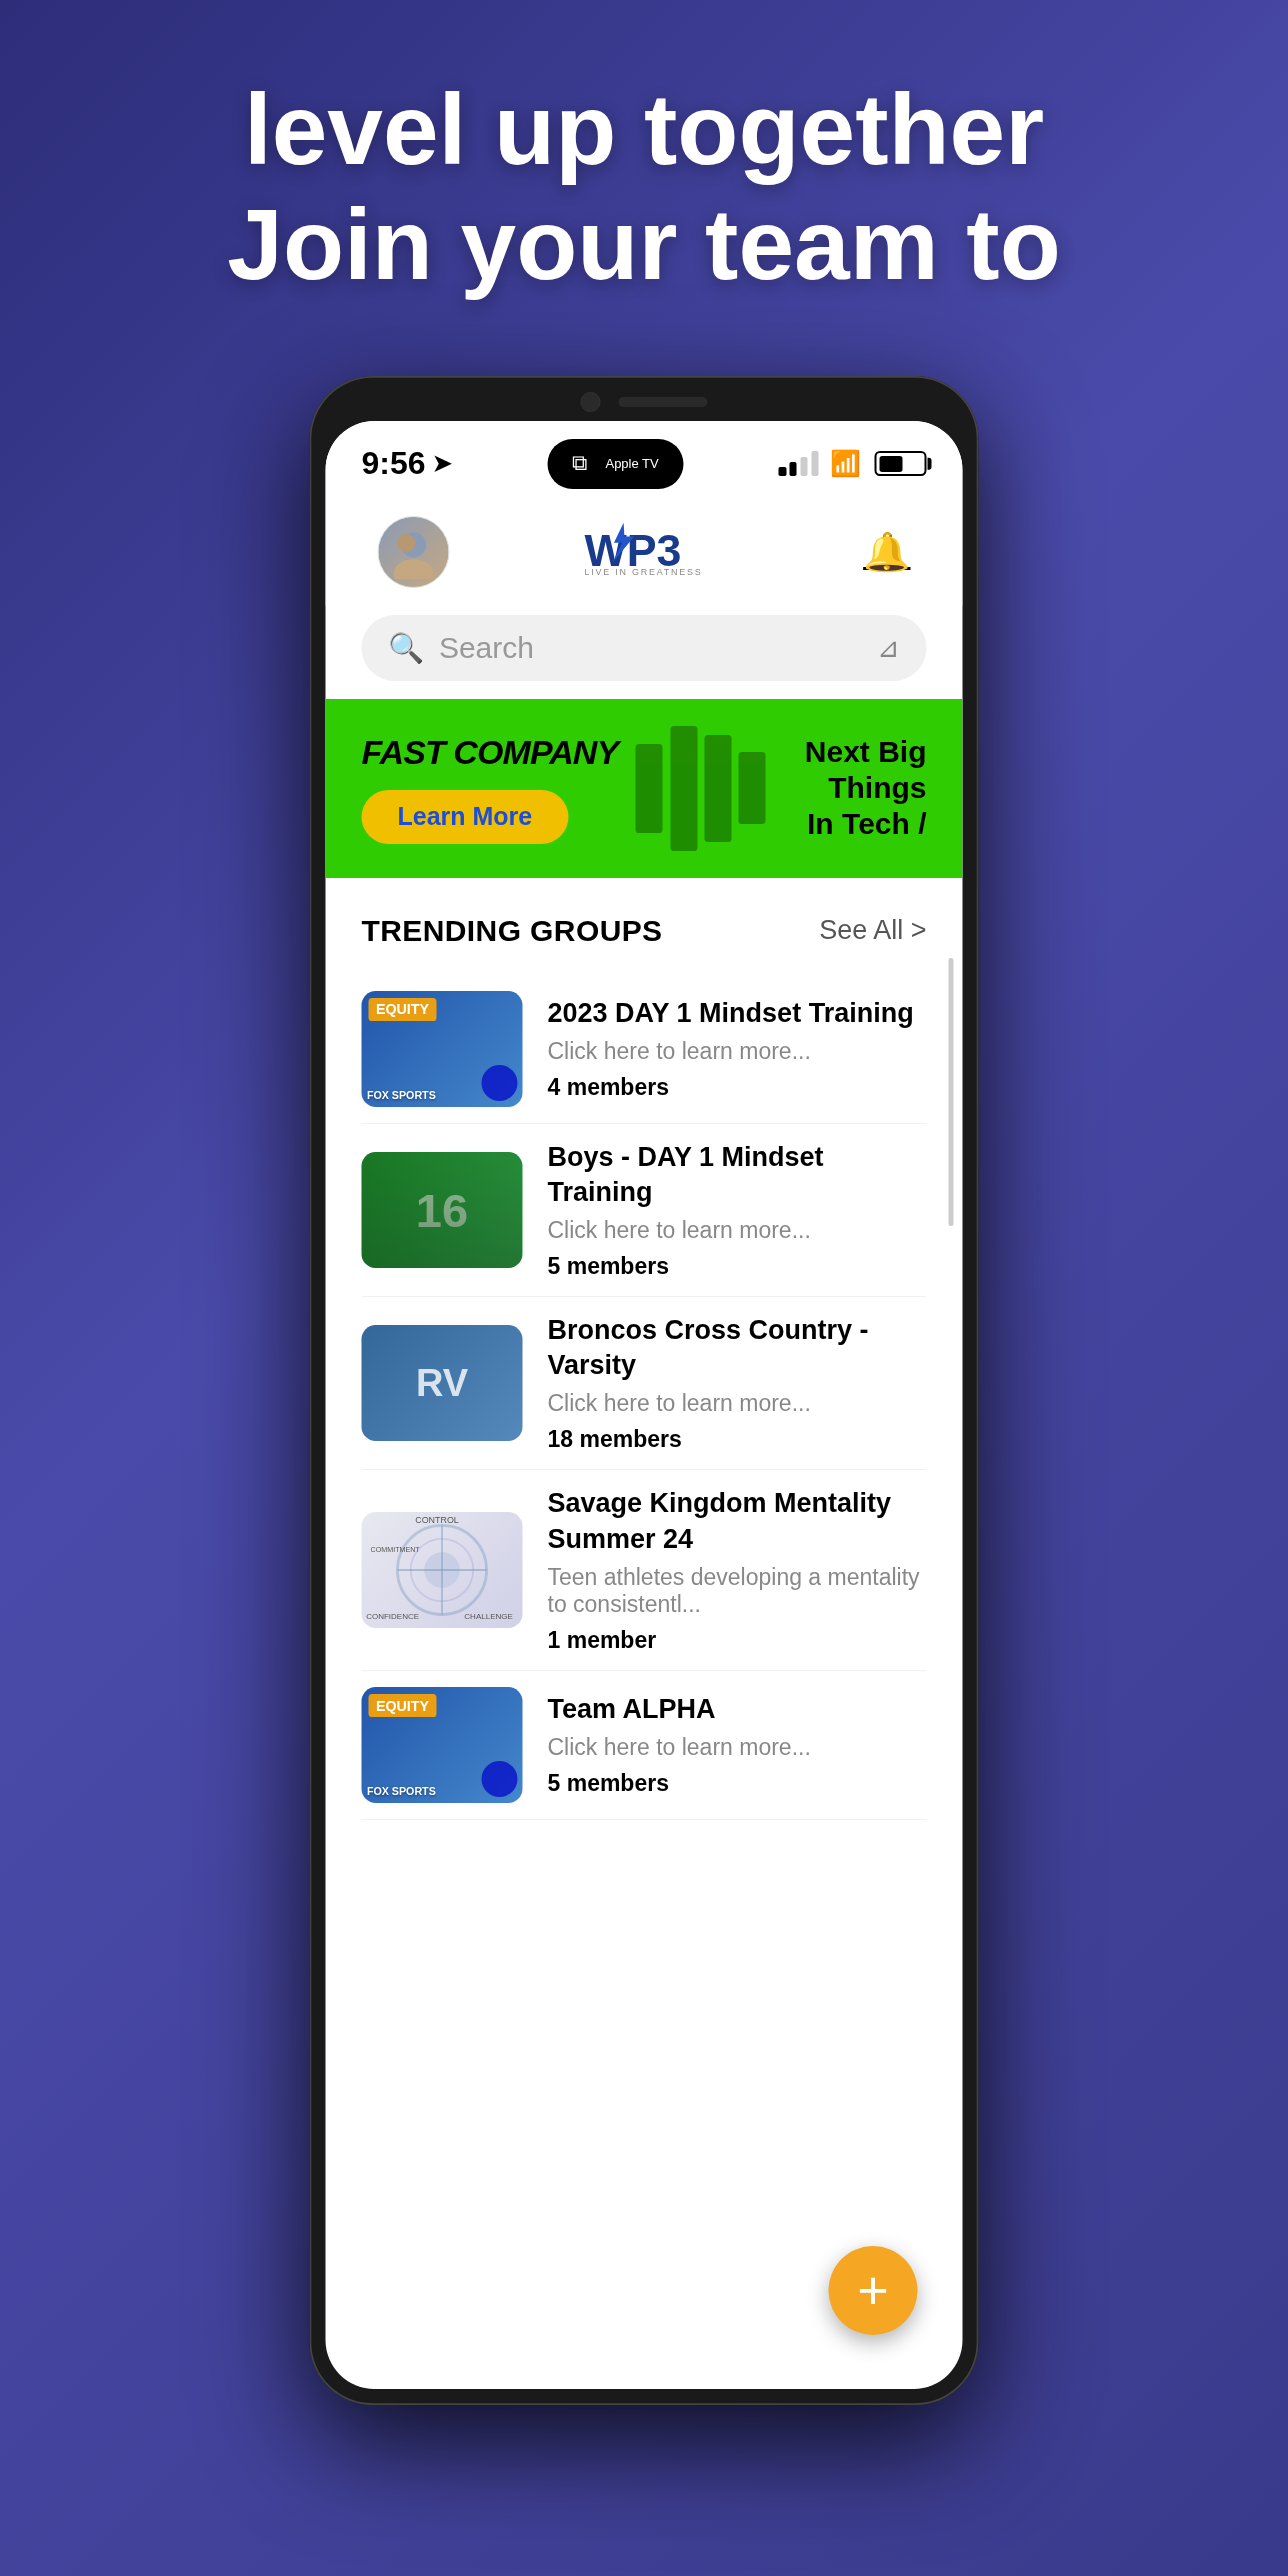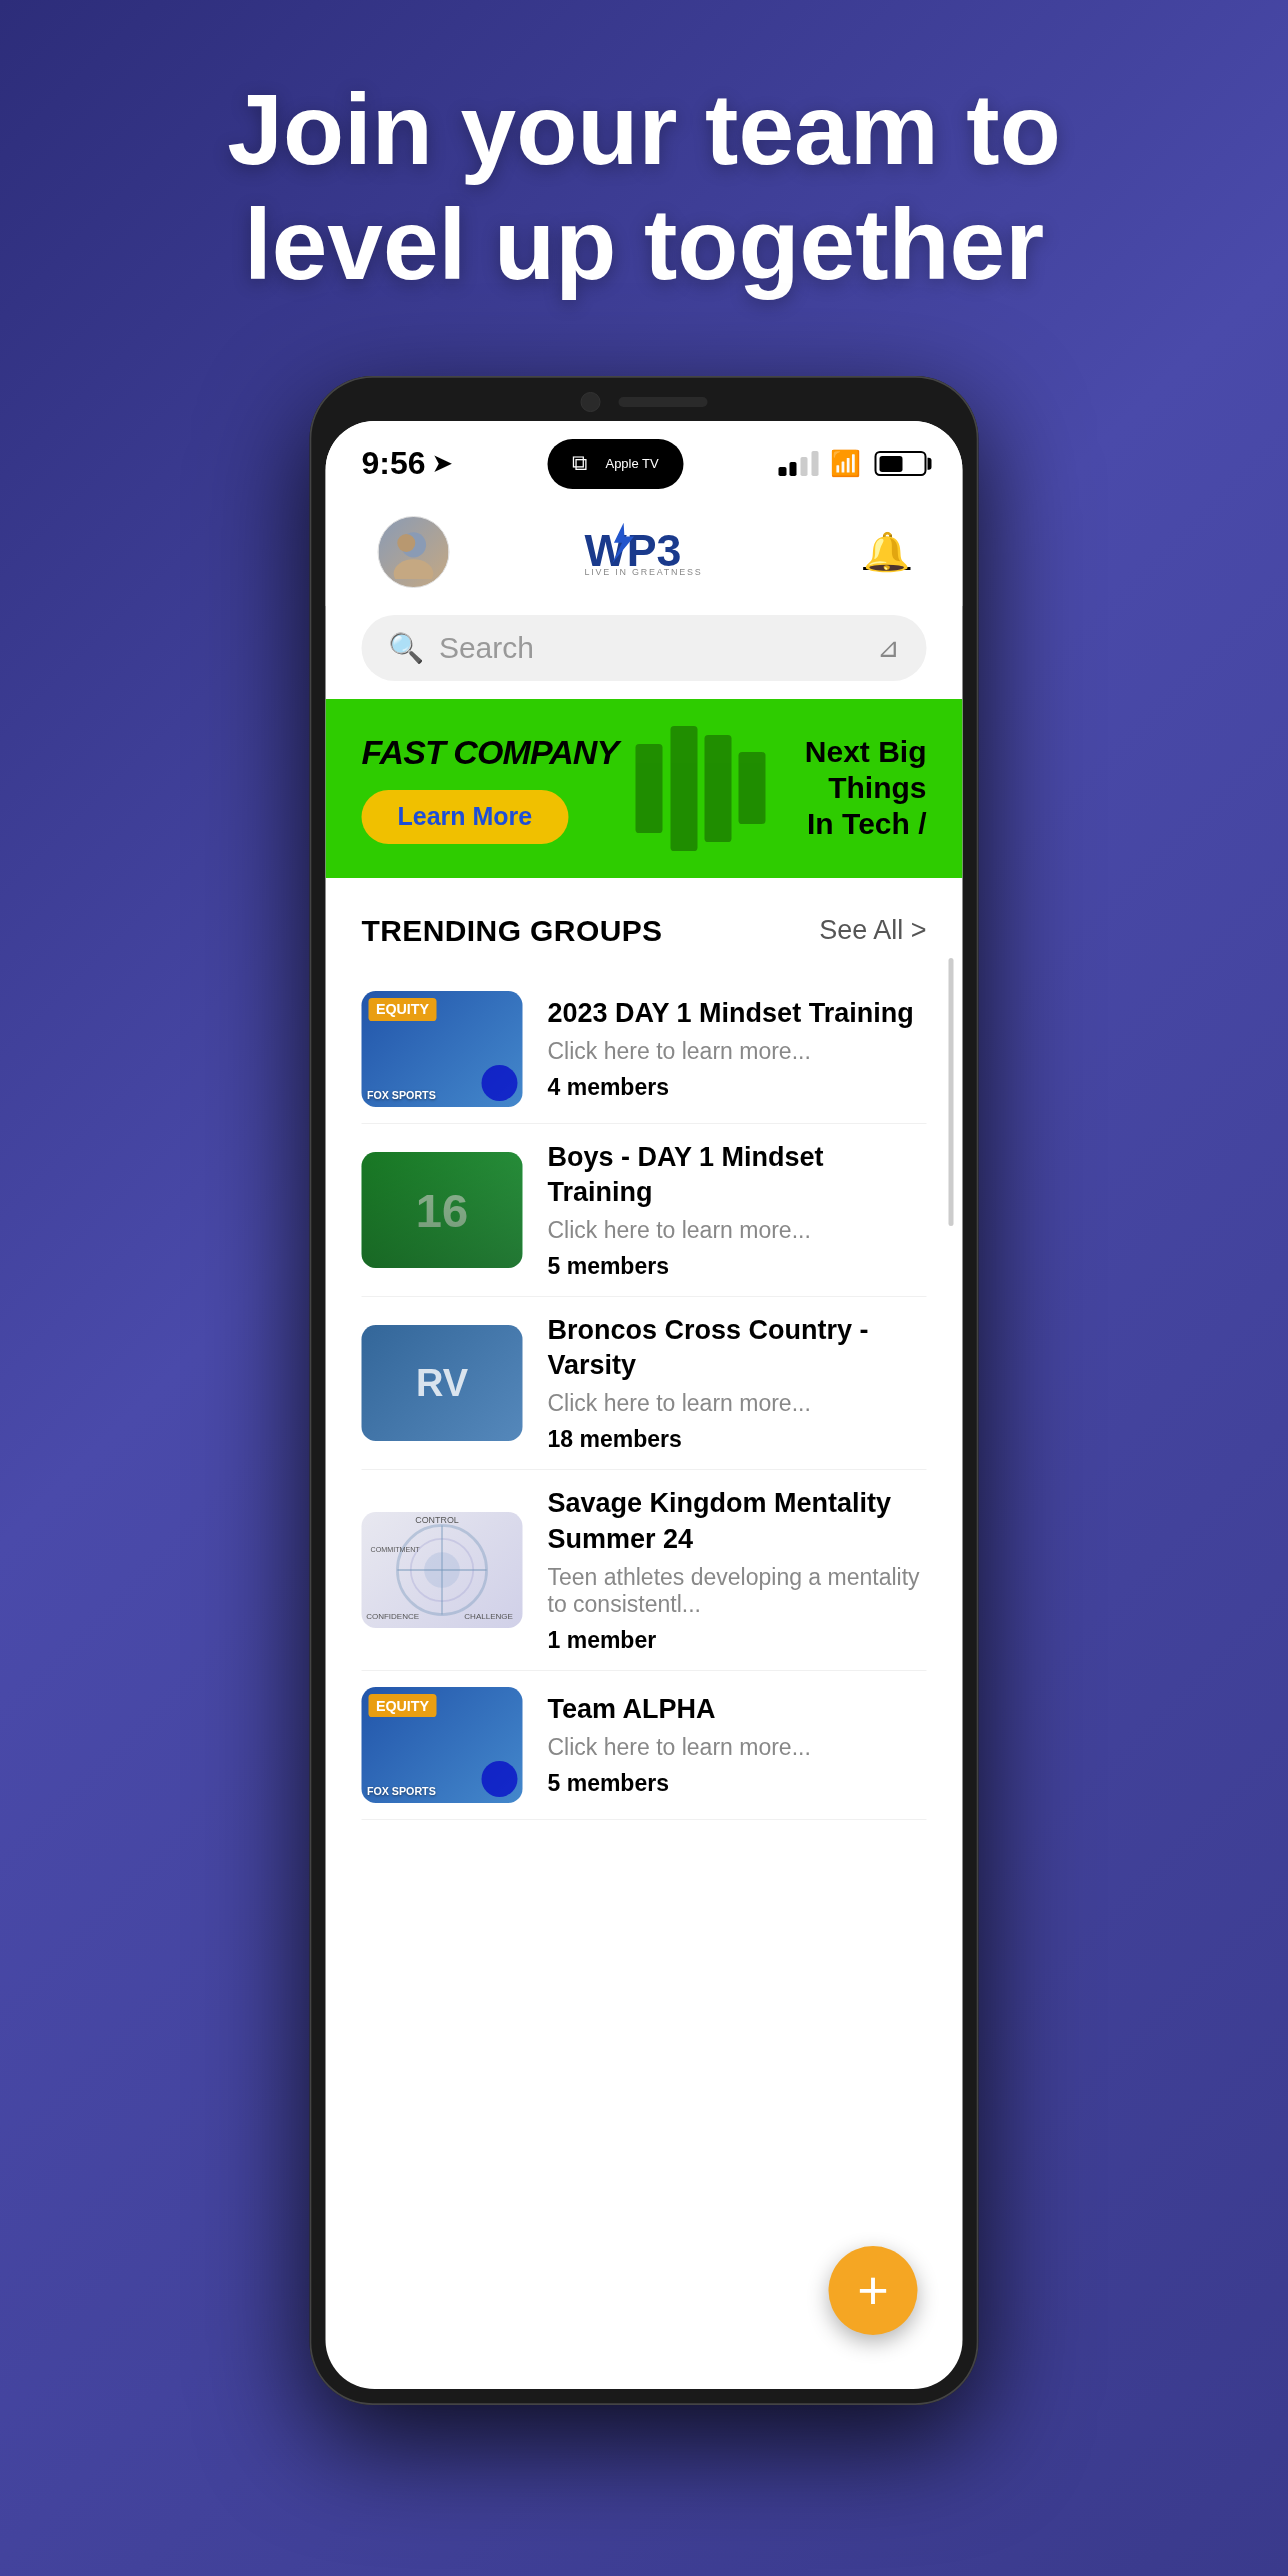--- a/index.html
+++ b/index.html
@@ -427,22 +427,22 @@
       background: #ccc;
       border-radius: 2.7px;
     }
   </style>
 </head>
 <body>
 
 <div class="bg-overlay"></div>
 
 <div class="hero-text">
+  <div>level up together</div>
   <div>Join your team to</div>
-  <div>level up together</div>
 </div>
 
 <div class="phone-wrapper">
   <div class="phone-outer">
 
     <div class="phone-top-bar">
       <div class="phone-camera"></div>
       <div class="phone-speaker"></div>
     </div>
 

